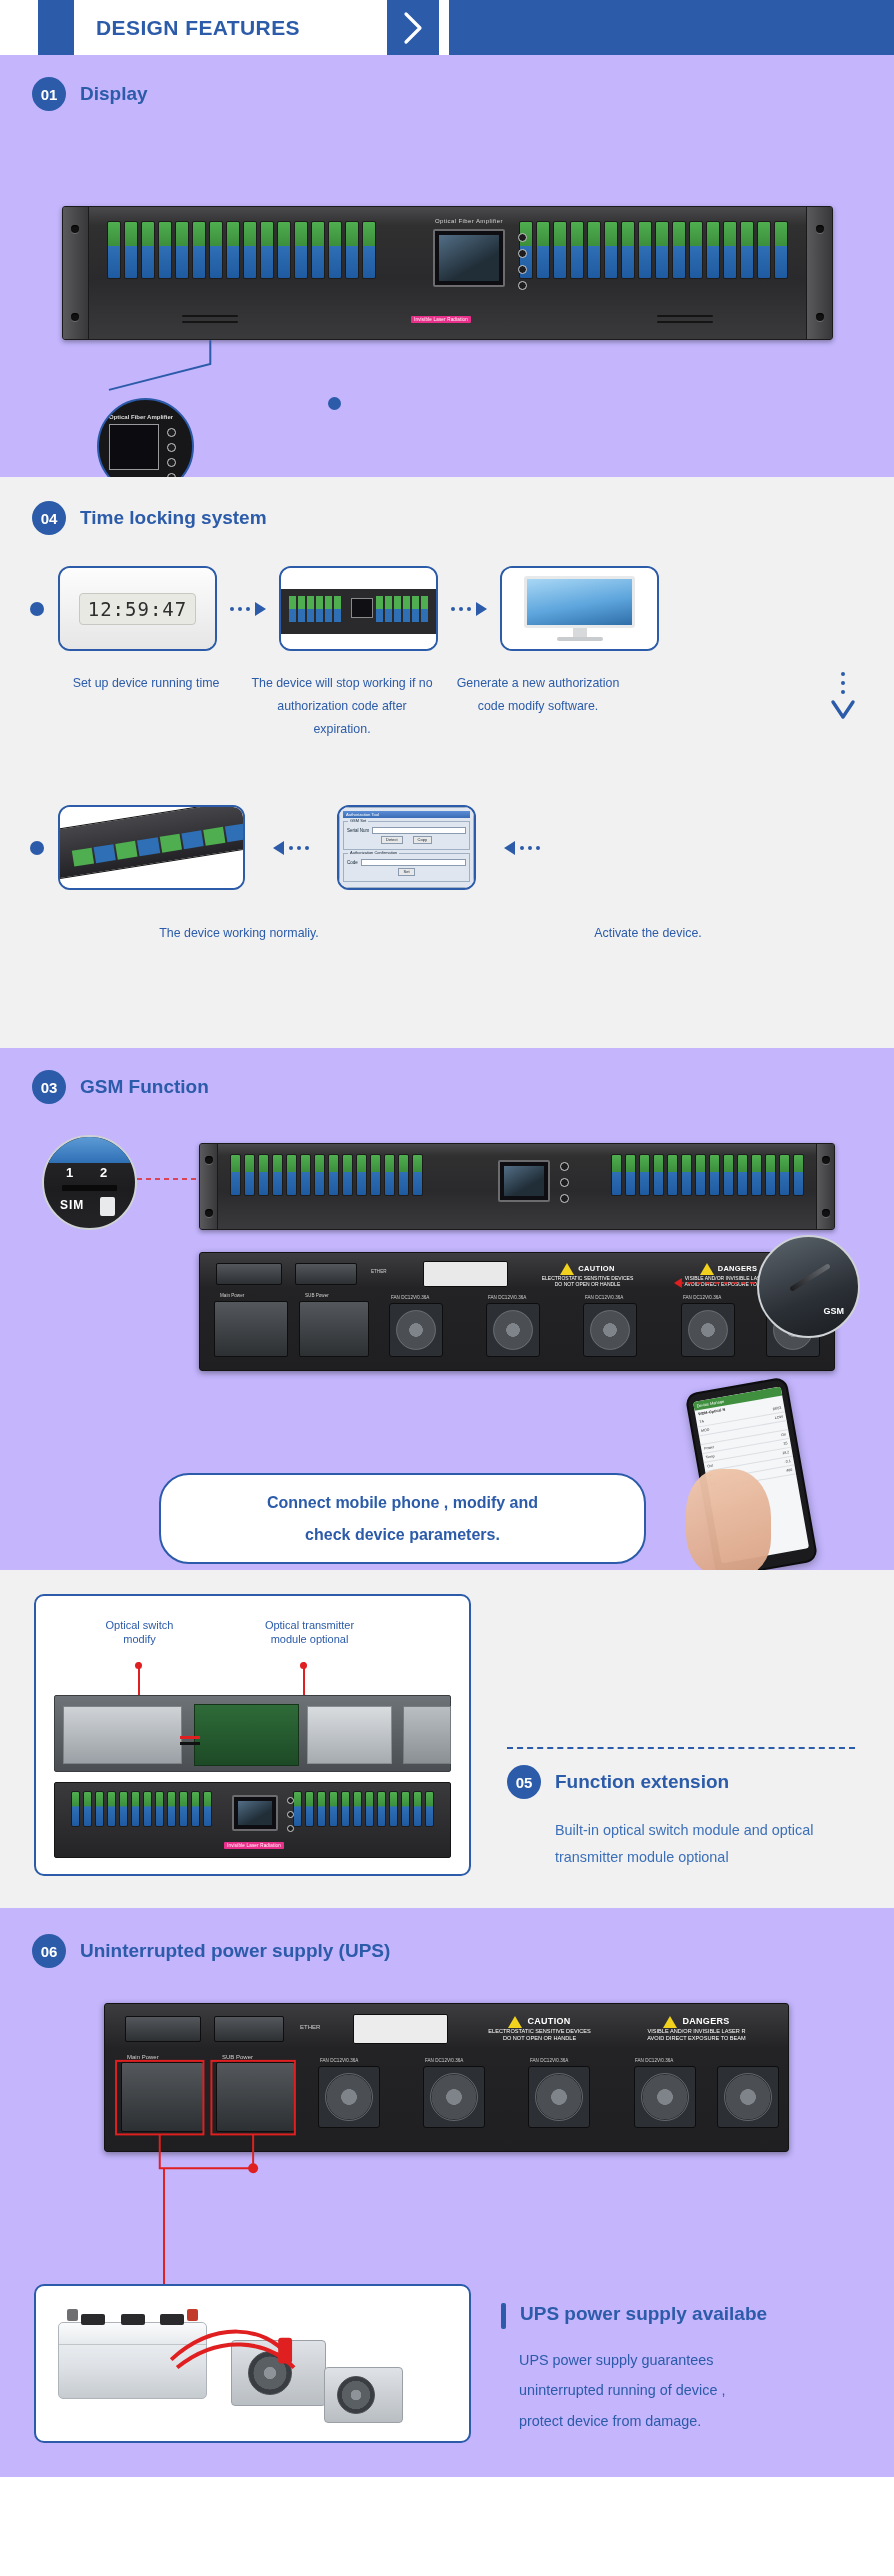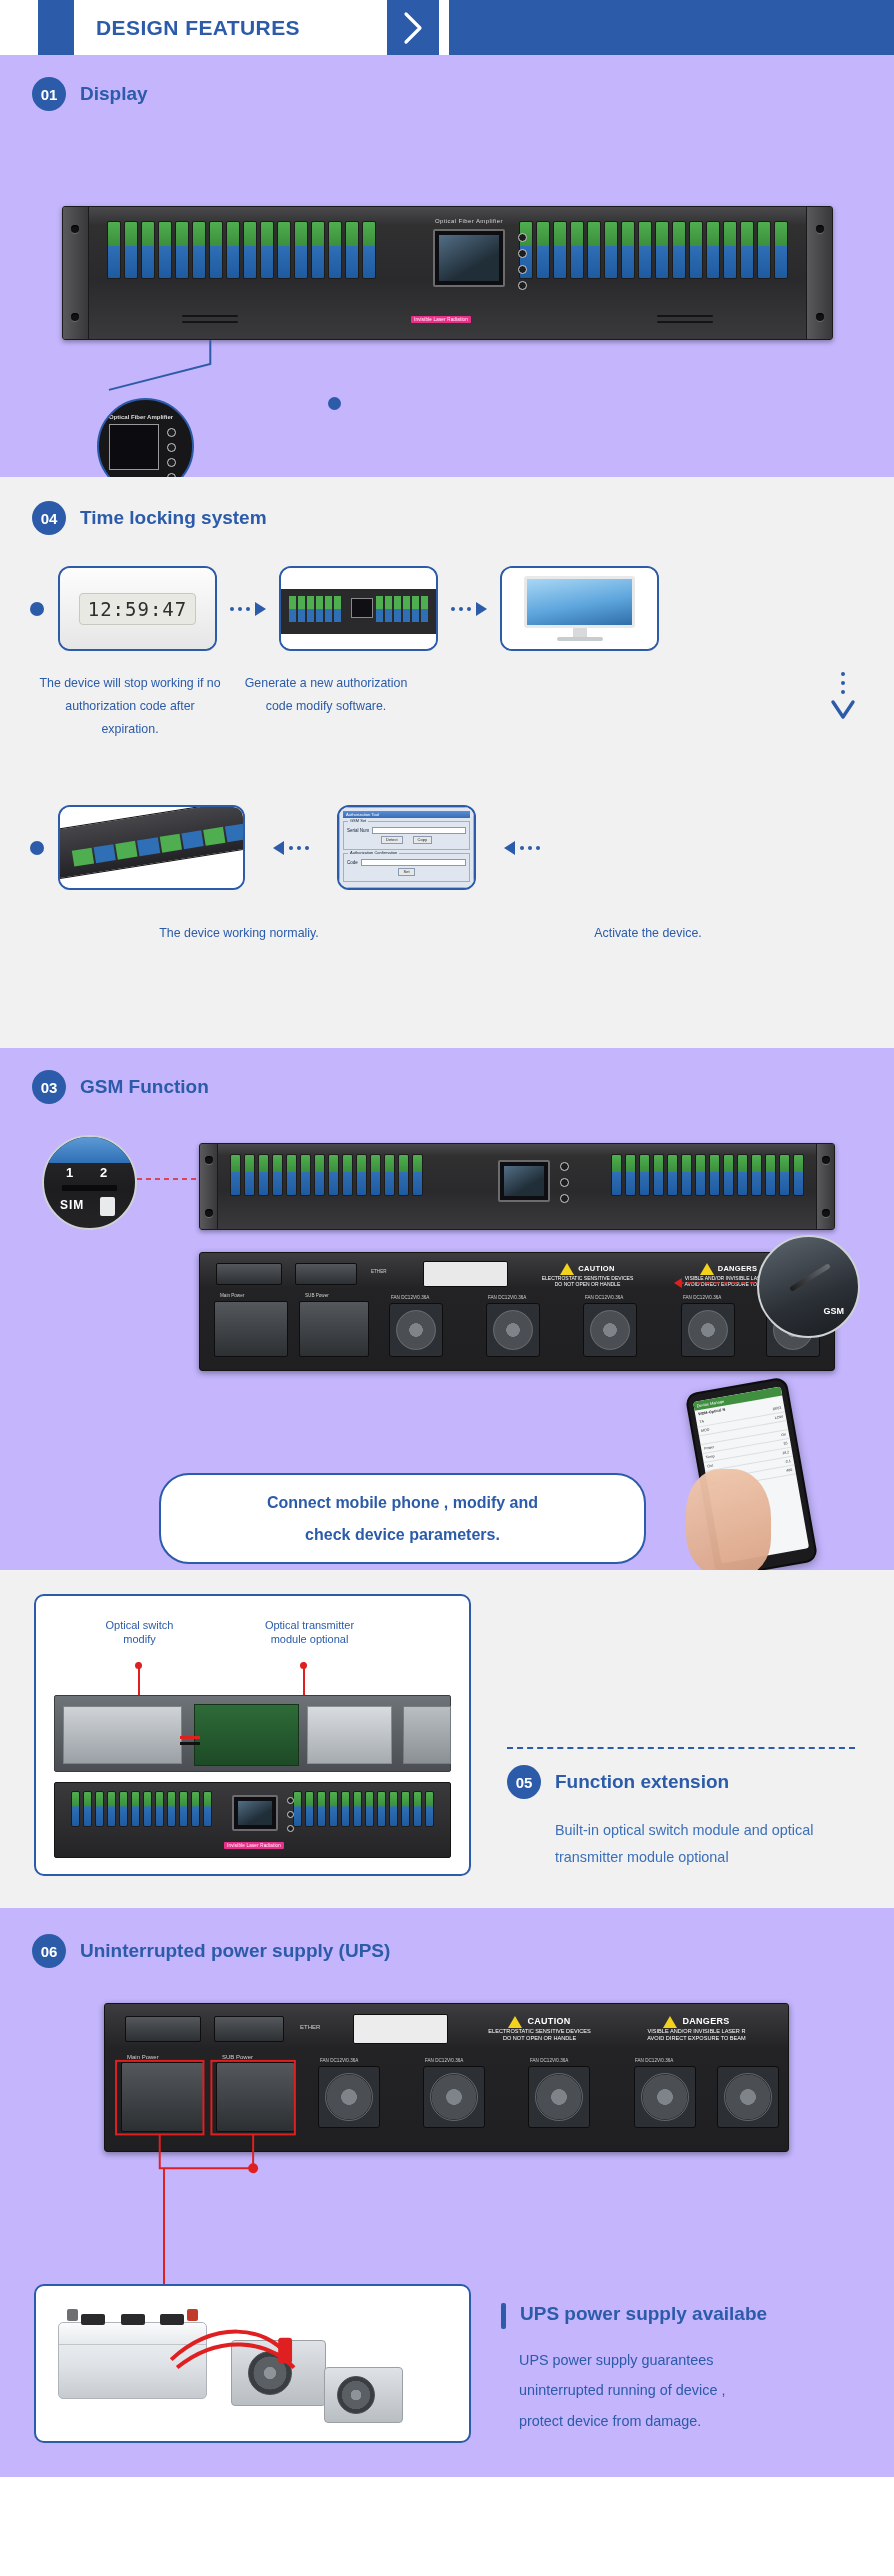--- a/index.html
+++ b/index.html
@@ -313,20 +313,21 @@
       <div class="flowcard">
         <div class="monitor">
           <div class="mon-scr"></div>
           <div class="mon-stand"></div>
           <div class="mon-base"></div>
         </div>
       </div>
     </div>
 
     <div style="position:absolute; left:26px; top:195px; display:flex;">
+      <div class="flowcap" style="margin-left:28px;">Set up device running time</div>
       <div class="flowcap" style="margin-left:12px;">The device will stop working if no authorization code after expiration.</div>
       <div class="flowcap" style="margin-left:12px;">Generate a new authorization code modify software.</div>
     </div>
 
     <div style="position:absolute; right:38px; top:195px; display:flex; flex-direction:column; align-items:center; gap:5px;">
       <div class="dot"></div>
         <div class="dot"></div>
         <div class="dot"></div>
       <svg width="26" height="22" viewBox="0 0 26 22">
           <polyline points="3,3 13,18 23,3" fill="none" stroke="#2b5ba9" stroke-width="3.4" stroke-linecap="round" stroke-linejoin="round"></polyline>

